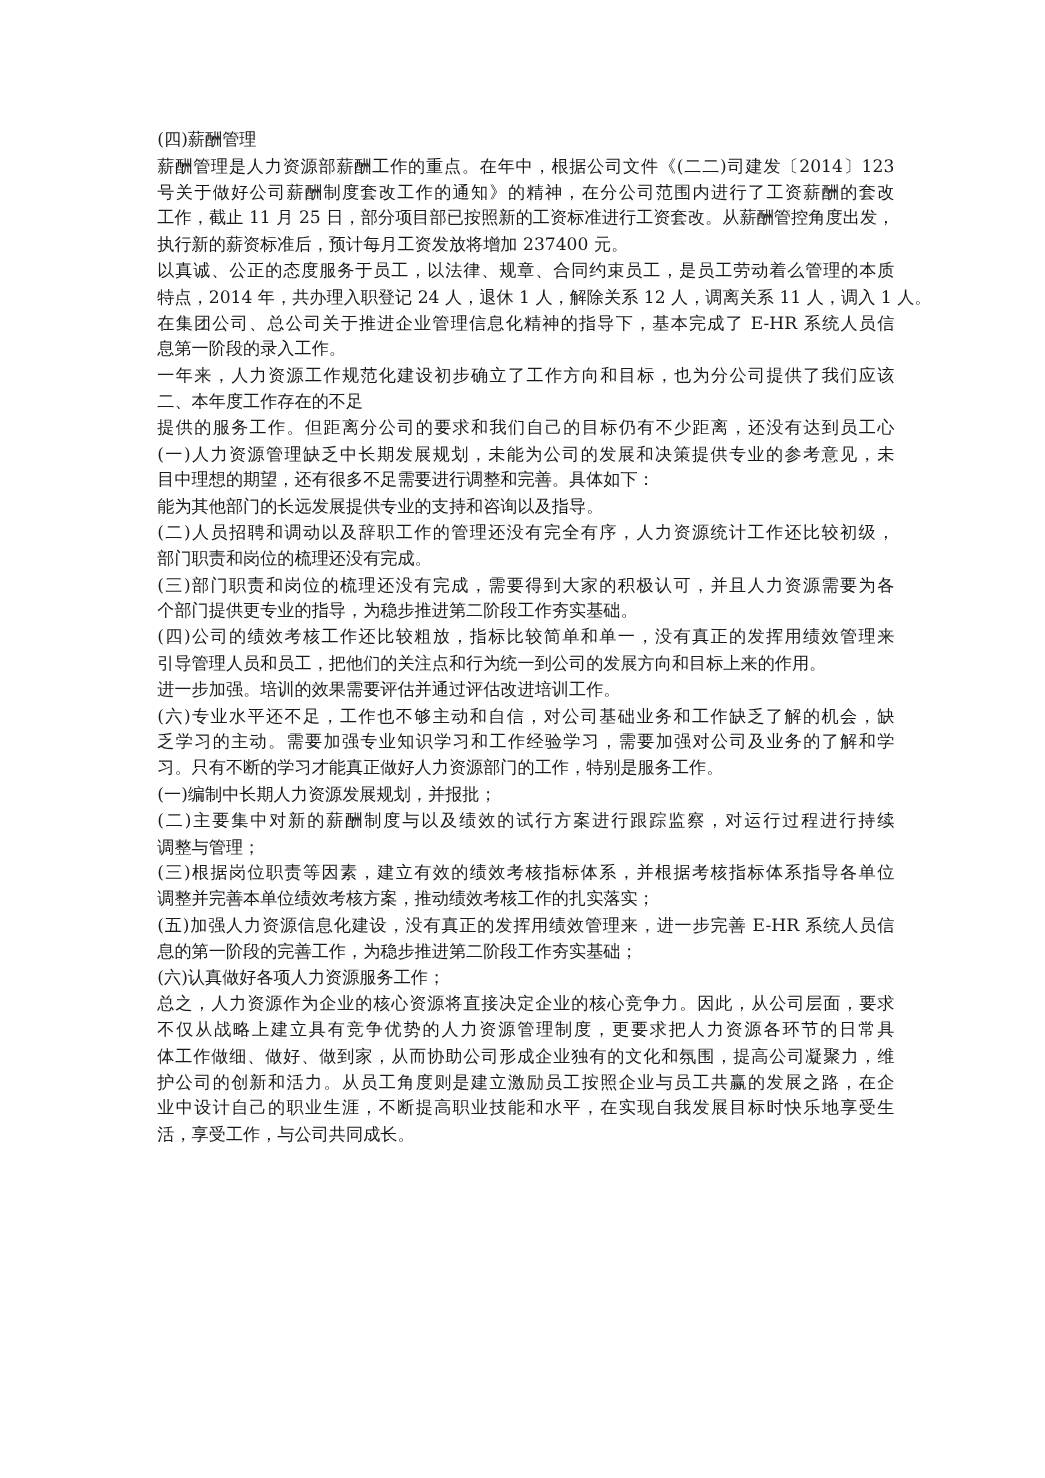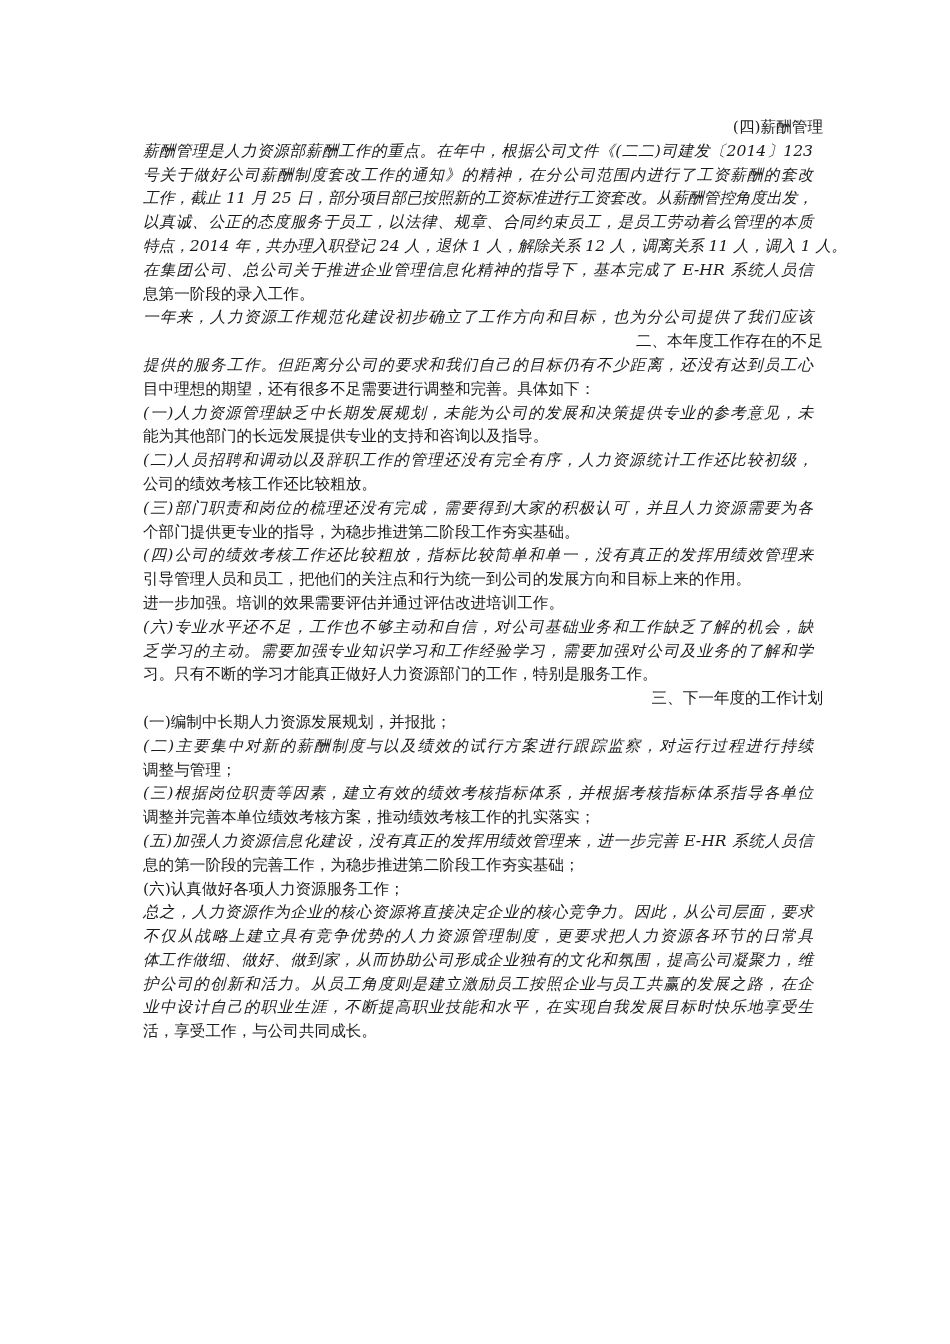--- a/index.html
+++ b/index.html
@@ -26,67 +26,65 @@
     .line {
       display: block;
       white-space: nowrap;
       height: 23.8px;
       overflow: visible;
     }
     .line.justify {
       text-align: justify;
       text-align-last: justify;
       width: 670px;
-      font-style: italic;
     }
     .heading {
       color: #1a1a1a;
-      text-align: right;
     }
   </style>
 </head>
 <body>
 
 <div class="page">
 
   <div>
     <div class="line heading">(四)薪酬管理</div>
     <div class="line justify">薪酬管理是人力资源部薪酬工作的重点。在年中，根据公司文件《(二二)司建发〔2014〕123</div>
     <div class="line justify">号关于做好公司薪酬制度套改工作的通知》的精神，在分公司范围内进行了工资薪酬的套改</div>
     <div class="line justify">工作，截止 11 月 25 日，部分项目部已按照新的工资标准进行工资套改。从薪酬管控角度出发，</div>
+    <div class="line">执行新的薪资标准后，预计每月工资发放将增加 237400 元。</div>
   </div>
 
   <div>
     <div class="line justify">以真诚、公正的态度服务于员工，以法律、规章、合同约束员工，是员工劳动着么管理的本质</div>
     <div class="line justify">特点，2014 年，共办理入职登记 24 人，退休 1 人，解除关系 12 人，调离关系 11 人，调入 1 人。</div>
     <div class="line justify">在集团公司、总公司关于推进企业管理信息化精神的指导下，基本完成了 E-HR 系统人员信</div>
     <div class="line">息第一阶段的录入工作。</div>
   </div>
 
   <div>
     <div class="line justify">一年来，人力资源工作规范化建设初步确立了工作方向和目标，也为分公司提供了我们应该</div>
     <div class="line heading">二、本年度工作存在的不足</div>
     <div class="line justify">提供的服务工作。但距离分公司的要求和我们自己的目标仍有不少距离，还没有达到员工心</div>
+    <div class="line justify">(一)人力资源管理缺乏中长期发展规划，未能为公司的发展和决策提供专业的参考意见，未</div>
     <div class="line">目中理想的期望，还有很多不足需要进行调整和完善。具体如下：</div>
-    <div class="line justify">(一)人力资源管理缺乏中长期发展规划，未能为公司的发展和决策提供专业的参考意见，未</div>
     <div class="line">能为其他部门的长远发展提供专业的支持和咨询以及指导。</div>
     <div class="line justify">(二)人员招聘和调动以及辞职工作的管理还没有完全有序，人力资源统计工作还比较初级，</div>
-    <div class="line">公司的绩效考核工作还比较粗放。</div>
+    <div class="line">部门职责和岗位的梳理还没有完成。</div>
     <div class="line justify">(三)部门职责和岗位的梳理还没有完成，需要得到大家的积极认可，并且人力资源需要为各</div>
     <div class="line">个部门提供更专业的指导，为稳步推进第二阶段工作夯实基础。</div>
     <div class="line justify">(四)公司的绩效考核工作还比较粗放，指标比较简单和单一，没有真正的发挥用绩效管理来</div>
     <div class="line">引导管理人员和员工，把他们的关注点和行为统一到公司的发展方向和目标上来的作用。</div>
     <div class="line">进一步加强。培训的效果需要评估并通过评估改进培训工作。</div>
     <div class="line justify">(六)专业水平还不足，工作也不够主动和自信，对公司基础业务和工作缺乏了解的机会，缺</div>
     <div class="line justify">乏学习的主动。需要加强专业知识学习和工作经验学习，需要加强对公司及业务的了解和学</div>
     <div class="line">习。只有不断的学习才能真正做好人力资源部门的工作，特别是服务工作。</div>
   </div>
 
   <div>
-    <div class="line heading">三、下一年度的工作计划</div>
     <div class="line">(一)编制中长期人力资源发展规划，并报批；</div>
     <div class="line justify">(二)主要集中对新的薪酬制度与以及绩效的试行方案进行跟踪监察，对运行过程进行持续</div>
     <div class="line">调整与管理；</div>
     <div class="line justify">(三)根据岗位职责等因素，建立有效的绩效考核指标体系，并根据考核指标体系指导各单位</div>
     <div class="line">调整并完善本单位绩效考核方案，推动绩效考核工作的扎实落实；</div>
     <div class="line justify">(五)加强人力资源信息化建设，没有真正的发挥用绩效管理来，进一步完善 E-HR 系统人员信</div>
     <div class="line">息的第一阶段的完善工作，为稳步推进第二阶段工作夯实基础；</div>
     <div class="line">(六)认真做好各项人力资源服务工作；</div>
     <div class="line justify">总之，人力资源作为企业的核心资源将直接决定企业的核心竞争力。因此，从公司层面，要求</div>
     <div class="line justify">不仅从战略上建立具有竞争优势的人力资源管理制度，更要求把人力资源各环节的日常具</div>

